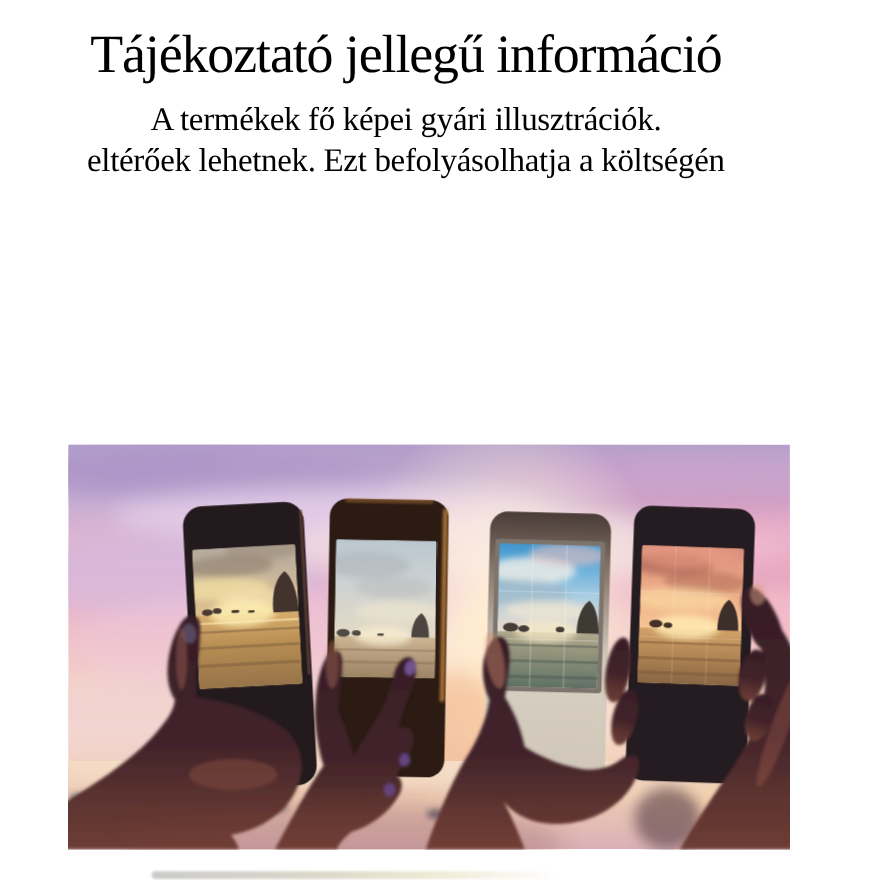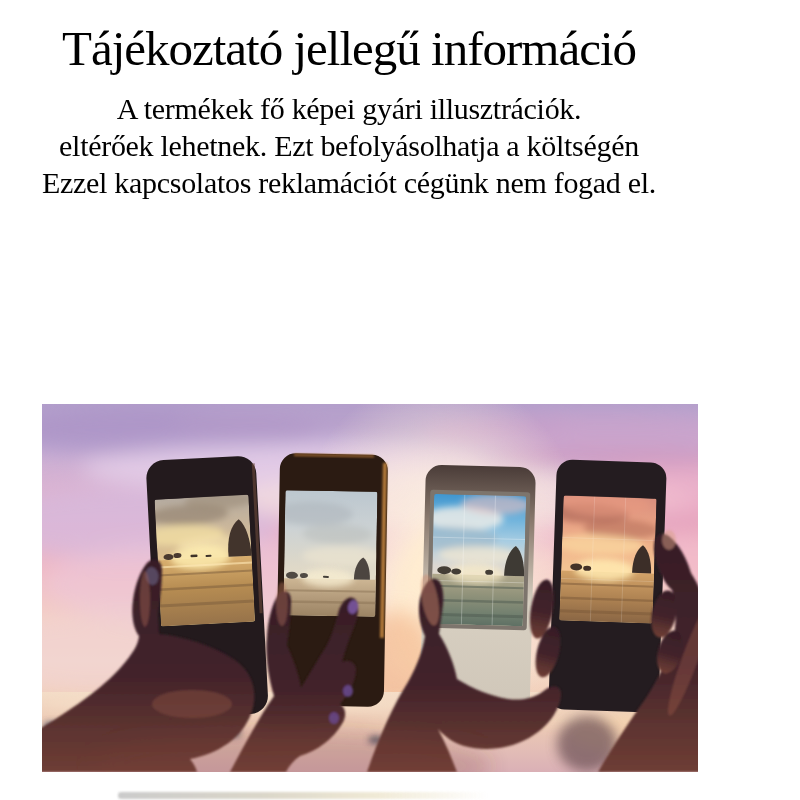--- a/index.html
+++ b/index.html
@@ -1,17 +1,17 @@
 <!DOCTYPE html>
 <html><head>
 <meta charset="utf-8">
 <style>
   html,body{margin:0;padding:0;background:#ffffff;}
   .page{position:relative;width:698px;height:800px;background:#ffffff;overflow:hidden;
-        font-family:"Liberation Serif",serif;color:#000;}
+        font-family:"Liberation Serif",serif;color:#000;margin-left:20px;}
   .title{position:absolute;top:20px;left:0;right:0;text-align:center;
          font-size:49px;font-weight:400;letter-spacing:-1px;white-space:nowrap;}
   .body-text{position:absolute;top:90px;left:0;right:0;text-align:center;
              font-size:30px;line-height:37px;letter-spacing:-0.3px;}
   .body-text .line{white-space:nowrap;}
   .photo{position:absolute;left:42px;top:404px;width:736px;height:368px;overflow:hidden;}
   .photo svg{display:block;width:736px;height:368px;}
   .bottom-bar{position:absolute;left:118px;top:792px;width:370px;height:7px;border-radius:3px;
               background:linear-gradient(90deg,#c6c6c6 0%,#d8d3c4 40%,#efe8d2 70%,rgba(247,241,221,0) 100%);
               filter:blur(1px);opacity:.9;}
@@ -19,21 +19,20 @@
 </head>
 <body>
 
 <div class="page">
 
   <div class="title">Tájékoztató jellegű információ</div>
 
   <div class="body-text">
     <div class="line">A termékek fő képei gyári illusztrációk.</div>
     <div class="line">eltérőek lehetnek. Ezt befolyásolhatja a költségén</div>
-    <div class="line">Ezzel kapcsolatos reklamációt cégünk nem fogad el.</div>
   </div>
 
   <div class="photo">
   <svg viewBox="0 0 736 368" xmlns="http://www.w3.org/2000/svg">
     <defs>
       <linearGradient id="skyG" x1="0" y1="0" x2="0" y2="1">
         <stop offset="0%" stop-color="#b3a0cc"></stop>
             <stop offset="10%" stop-color="#c4aed6"></stop>
         <stop offset="22%" stop-color="#d9b3d2"></stop>
             <stop offset="34%" stop-color="#e9b0c8"></stop>

